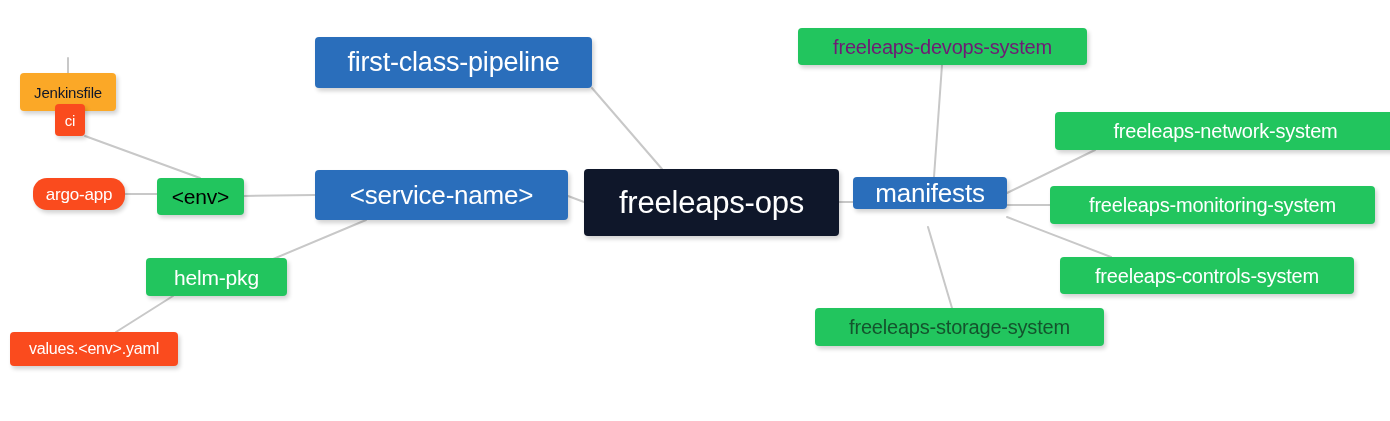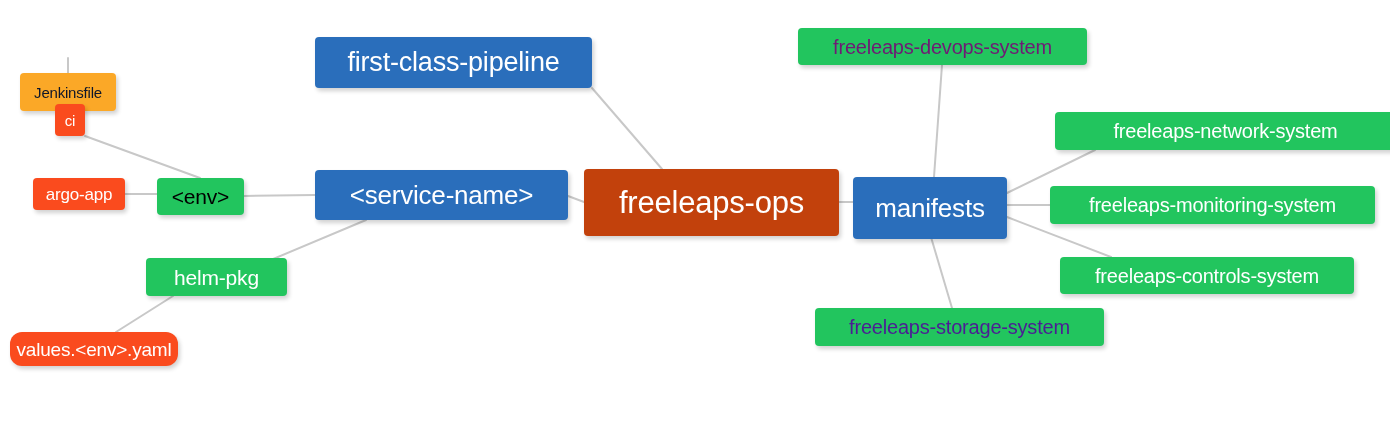--- a/index.html
+++ b/index.html
@@ -52,29 +52,29 @@
       <line x1="157" y1="194" x2="125" y2="194" stroke="#c8c8c8" stroke-width="2" stroke-linecap="round"></line>
       <line x1="68" y1="104" x2="68" y2="58" stroke="#c8c8c8" stroke-width="2" stroke-linecap="round"></line>
       <line x1="173" y1="296" x2="116" y2="332" stroke="#c8c8c8" stroke-width="2" stroke-linecap="round"></line>
       <line x1="934" y1="177" x2="942" y2="65" stroke="#c8c8c8" stroke-width="2" stroke-linecap="round"></line>
       <line x1="1007" y1="193" x2="1095" y2="150" stroke="#c8c8c8" stroke-width="2" stroke-linecap="round"></line>
       <line x1="1007" y1="205" x2="1050" y2="205" stroke="#c8c8c8" stroke-width="2" stroke-linecap="round"></line>
       <line x1="1007" y1="217" x2="1111" y2="257" stroke="#c8c8c8" stroke-width="2" stroke-linecap="round"></line>
       <line x1="928" y1="227" x2="952" y2="308" stroke="#c8c8c8" stroke-width="2" stroke-linecap="round"></line>
     </svg>
   <div id="node-layer">
-      <div class="node" style="left: 584px; top: 169px; width: 255px; height: 67px; background: #c2410c; font-size: 31px; color: rgb(255, 255, 255);">freeleaps-ops</div>
+      <div class="node" style="left: 584px; top: 169px; width: 255px; height: 67px; background: #0f172a; font-size: 31px; color: rgb(255, 255, 255);">freeleaps-ops</div>
       <div class="node" style="left: 315px; top: 170px; width: 253px; height: 50px; background: rgb(42, 110, 187); font-size: 26px; color: rgb(255, 255, 255);">&lt;service-name&gt;</div>
       <div class="node" style="left: 315px; top: 37px; width: 277px; height: 51px; background: rgb(42, 110, 187); font-size: 27px; color: rgb(255, 255, 255);">first-class-pipeline</div>
-      <div class="node" style="left: 853px; top: 177px; width: 154px; height: 62px; background: rgb(42, 110, 187); font-size: 26px; color: rgb(255, 255, 255);">manifests</div>
+      <div class="node" style="left: 853px; top: 177px; width: 154px; height: 32px; background: rgb(42, 110, 187); font-size: 26px; color: rgb(255, 255, 255);">manifests</div>
       <div class="node" style="left: 157px; top: 178px; width: 87px; height: 37px; background: rgb(34, 197, 94); font-size: 21px; color: #000000;">&lt;env&gt;</div>
       <div class="node" style="left: 146px; top: 258px; width: 141px; height: 38px; background: rgb(34, 197, 94); font-size: 21px; color: rgb(255, 255, 255);">helm-pkg</div>
       <div class="node" style="left: 20px; top: 25px; width: 96px; height: 38px; background: rgb(251, 168, 39); font-size: 15px; color: #0f172a; margin-top: 48px;">Jenkinsfile</div>
       <div class="node" style="left: 55px; top: 104px; width: 30px; height: 32px; background: rgb(250, 75, 30); font-size: 15px; color: rgb(255, 255, 255); text-align: right;">ci</div>
-      <div class="node" style="left: 33px; top: 178px; width: 92px; height: 32px; background: rgb(250, 75, 30); font-size: 17px; color: rgb(255, 255, 255);">argo-app</div>
-      <div class="node" style="left: 10px; top: 332px; width: 168px; height: 34px; background: rgb(250, 75, 30); font-size: 19px; color: rgb(255, 255, 255); border-radius: 12px;">values.&lt;env&gt;.yaml</div>
+      <div class="node" style="left: 33px; top: 178px; width: 92px; height: 32px; background: rgb(250, 75, 30); font-size: 17px; color: rgb(255, 255, 255); border-radius: 14px;">argo-app</div>
+      <div class="node" style="left: 10px; top: 332px; width: 168px; height: 34px; background: rgb(250, 75, 30); font-size: 16px; color: rgb(255, 255, 255);">values.&lt;env&gt;.yaml</div>
       <div class="node" style="left: 798px; top: 28px; width: 289px; height: 37px; background: rgb(34, 197, 94); font-size: 20px; color: #701a75;">freeleaps-devops-system</div>
       <div class="node" style="left: 1055px; top: 112px; width: 341px; height: 38px; background: rgb(34, 197, 94); font-size: 20px; color: rgb(255, 255, 255);">freeleaps-network-system</div>
       <div class="node" style="left: 1050px; top: 186px; width: 325px; height: 38px; background: rgb(34, 197, 94); font-size: 20px; color: rgb(255, 255, 255); text-align: center;">freeleaps-monitoring-system</div>
       <div class="node" style="left: 1060px; top: 257px; width: 294px; height: 37px; background: rgb(34, 197, 94); font-size: 20px; color: rgb(255, 255, 255); text-align: right;">freeleaps-controls-system</div>
-      <div class="node" style="left: 815px; top: 308px; width: 289px; height: 38px; background: rgb(34, 197, 94); font-size: 20px; color: #4c1d95;">freeleaps-storage-system</div>
+      <div class="node" style="left: 815px; top: 308px; width: 289px; height: 38px; background: rgb(34, 197, 94); font-size: 20px; color: #14532d;">freeleaps-storage-system</div>
     </div>
 </div>
 
 </body></html>

